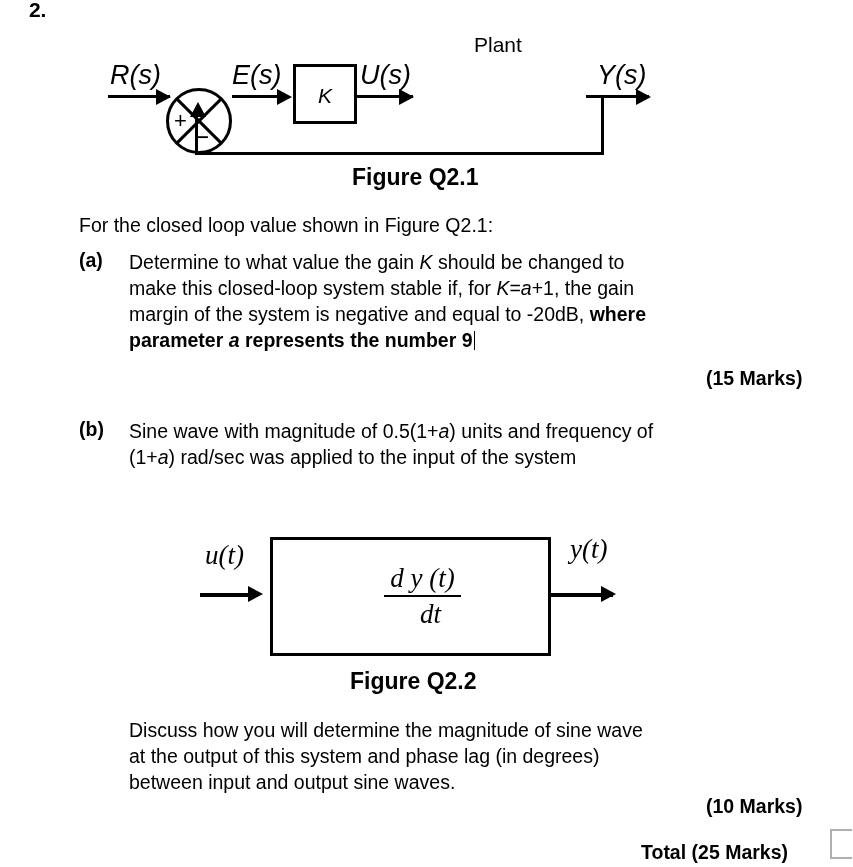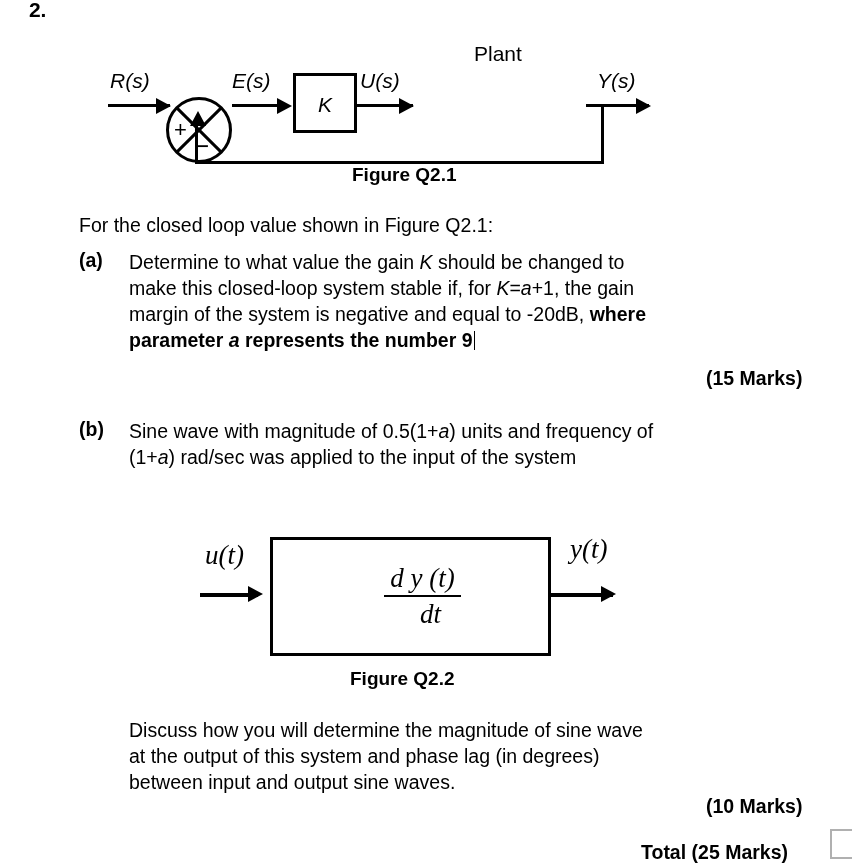--- a/index.html
+++ b/index.html
@@ -24,27 +24,27 @@
     left: 29px;
     top: -2px;
     font-size: 21px;
     font-weight: bold;
     letter-spacing: -0.2px;
   }
 
   
   #fig1 {
     left: 0px;
-    top: 38px;
+    top: 29px;
     width: 725px;
     height: 170px;
   }
   #fig1 .lbl {
     position: absolute;
-    font-size: 21px;
+    font-size: 27px;
     font-style: italic;
     white-space: nowrap;
     font-family: "Liberation Sans", sans-serif;
   }
   #fig1 .lbl-upright {
     position: absolute;
     font-size: 21px;
     white-space: nowrap;
   }
   #fig1 .wire {
@@ -121,21 +121,21 @@
     line-height: 1;
     font-family: "Liberation Sans", sans-serif;
     background: transparent;
   }
   #sum-junction .sign-plus { left: 8px; top: 22px; }
   #sum-junction .sign-minus { left: 28px; top: 36px; font-size: 26px; }
 
   
   .fig-caption {
     position: absolute;
-    font-size: 19px;
+    font-size: 23px;
     font-weight: bold;
     white-space: nowrap;
   }
 
   
   .para {
     position: absolute;
     font-size: 19.5px;
     line-height: 26px;
     white-space: pre-line;

